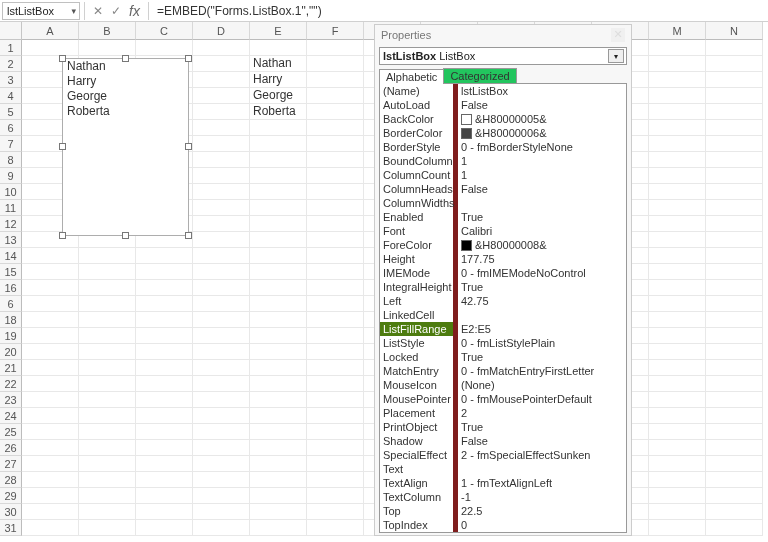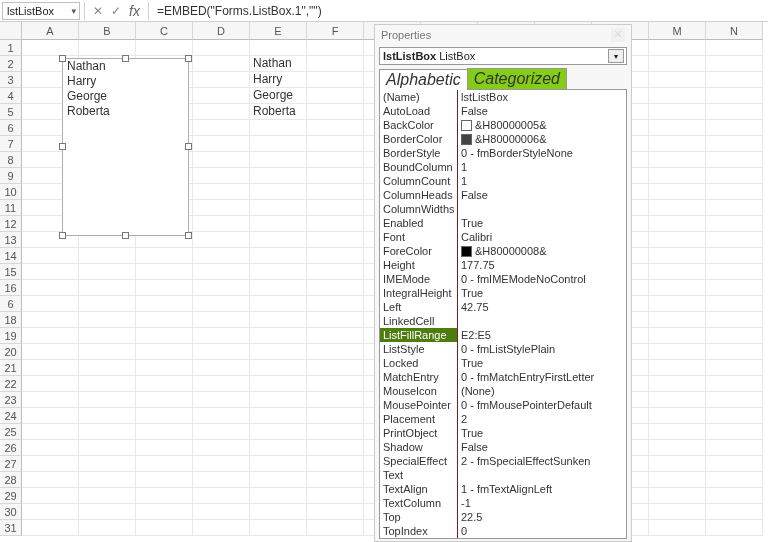--- a/index.html
+++ b/index.html
@@ -27,26 +27,26 @@
   .h-tm { left: 50%; top: -4px; margin-left: -4px; } .h-bm { left: 50%; bottom: -4px; margin-left: -4px; }
   .h-ml { left: -4px; top: 50%; margin-top: -4px; } .h-mr { right: -4px; top: 50%; margin-top: -4px; }
   .lb-item { font-size: 12px; line-height: 15px; padding-left: 4px; color: #333; }
 
   
   .props { position: absolute; top: 24px; left: 374px; width: 258px; background: #f7f7f7; border: 1px solid #cccccc; }
   .props-title { height: 20px; line-height: 20px; padding-left: 6px; font-size: 11px; color: #777; }
   .props-close { position: absolute; right: 6px; top: 3px; width: 14px; height: 14px; color: #ddd; background: #f0f0f0; text-align: center; line-height: 12px; }
   .props-obj { margin: 2px 4px 0 4px; height: 18px; border: 1px solid #999; background: #fff; display: flex; align-items: center; font-size: 11px; padding-left: 3px; position: relative; }
   .props-obj .caret { position: absolute; right: 2px; width: 16px; height: 14px; background: #efefef; border: 1px solid #999; display: flex; align-items: center; justify-content: center; font-size: 8px; }
-  .props-tabs { display: flex; margin: 3px 4px 0 4px; font-size: 16px; font-style: italic; }
-  .props-tab { border: 1px solid #999; border-bottom: none; padding: 1px 6px; background: #84cc16; margin-right: -1px; color: #333; }
+  .props-tabs { display: flex; margin: 3px 4px 0 4px; font-size: 11px; }
+  .props-tab { border: 1px solid #999; border-bottom: none; padding: 1px 6px; background: #22c55e; margin-right: -1px; color: #333; }
   .props-tab.active { background: #fff; position: relative; top: 1px; }
   .props-body { margin: 0 4px 2px 4px; border: 1px solid #999; background: #fff; max-height: 470px; overflow: hidden; }
   .prop-row { display: flex; font-size: 11px; height: 14px; line-height: 14px; }
-  .prop-name { width: 78px; padding-left: 3px; color: #333; border-right: 1px solid #7f1d1d; white-space: nowrap; }
+  .prop-name { width: 78px; padding-left: 3px; color: #333; border-right: 5px solid #7f1d1d; white-space: nowrap; }
   .prop-val { flex: 1; padding-left: 3px; color: #333; white-space: nowrap; display: flex; align-items: center; gap: 3px; }
   .prop-row.sel .prop-name { background: #4d7c0f; color: #fff; }
   .swatch { width: 11px; height: 11px; border: 1px solid #666; display: inline-block; }
 </style>
 </head>
 <body>
 
 <div class="formula-bar">
   <div class="name-box">
     <span>lstListBox</span>

